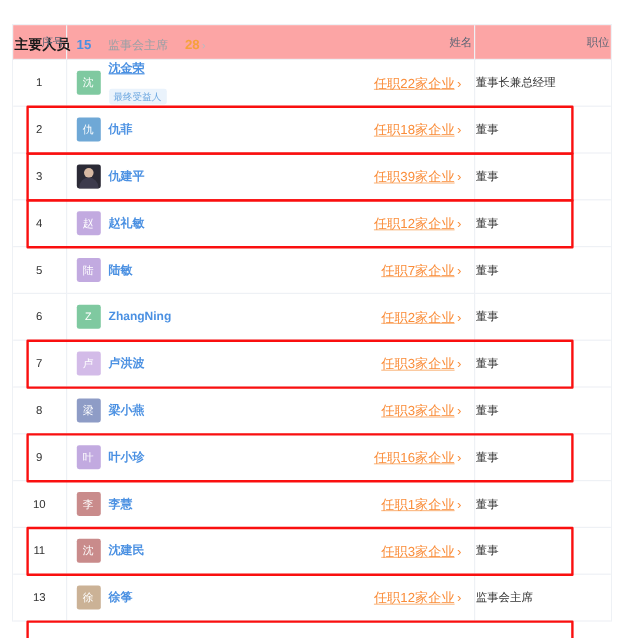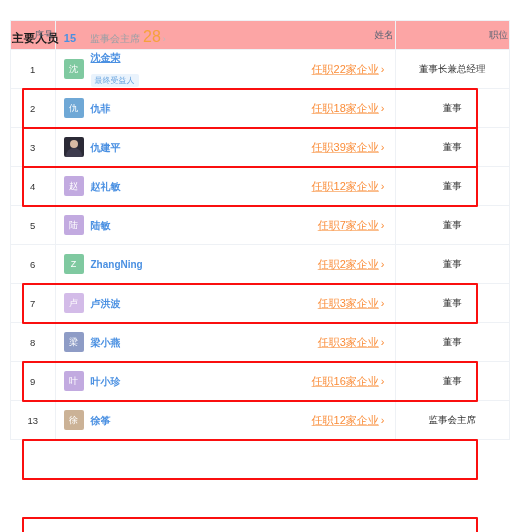--- a/index.html
+++ b/index.html
@@ -36,24 +36,24 @@
     color: #4a90e2;
     margin-left: 5px;
     margin-top: 26px;
   }
   .hdr-sub {
     font-size: 10px;
     color: #9aa0a6;
     margin-left: 14px;
   }
   .hdr-sub-count {
-    font-size: 16px;
-    font-weight: normal;
+    font-size: 11px;
+    font-weight: bold;
     color: #f6a13c;
-    margin-left: 3px;
+    margin-left: 14px;
   }
   .hdr-sub-arrow {
     font-size: 9px;
     color: #b6bbc2;
     margin-left: 2px;
   }
 
   
   .table-wrap {
     margin: 0 10px;
@@ -93,21 +93,21 @@
     background: #fff;
   }
   table.persons tbody td:last-child { border-right: none; }
 
   td.idx {
     text-align: center;
     color: #666;
     font-size: 9.5px;
   }
   td.pos {
-    text-align: center;
+    text-align: left;
     color: #333;
     font-size: 9.5px;
     white-space: nowrap;
   }
   td.name { padding: 0 10px 0 8px; }
 
   .name-cell {
     display: flex;
     align-items: center;
     justify-content: space-between;
@@ -350,20 +350,50 @@
                 <div class="name-texts">
                   <div class="person-name">叶小珍</div>
                 </div>
               </div>
               <div class="job-link"><span>任职16家企业</span><span class="chev">›</span></div>
             </div>
           </td>
           <td class="pos">董事</td>
         </tr>
         <tr>
+          <td class="idx">10</td>
+          <td class="name">
+            <div class="name-cell">
+              <div class="name-left">
+                <div class="avatar" style="background: rgb(201, 139, 139);">李</div>
+                <div class="name-texts">
+                  <div class="person-name">李慧</div>
+                </div>
+              </div>
+              <div class="job-link"><span>任职1家企业</span><span class="chev">›</span></div>
+            </div>
+          </td>
+          <td class="pos">董事</td>
+        </tr>
+        <tr>
+          <td class="idx">11</td>
+          <td class="name">
+            <div class="name-cell">
+              <div class="name-left">
+                <div class="avatar" style="background: rgb(201, 139, 139);">沈</div>
+                <div class="name-texts">
+                  <div class="person-name">沈建民</div>
+                </div>
+              </div>
+              <div class="job-link"><span>任职3家企业</span><span class="chev">›</span></div>
+            </div>
+          </td>
+          <td class="pos">董事</td>
+        </tr>
+        <tr>
           <td class="idx">13</td>
           <td class="name">
             <div class="name-cell">
               <div class="name-left">
                 <div class="avatar" style="background: rgb(203, 178, 150);">徐</div>
                 <div class="name-texts">
                   <div class="person-name">徐筝</div>
                 </div>
               </div>
               <div class="job-link"><span>任职12家企业</span><span class="chev">›</span></div>

